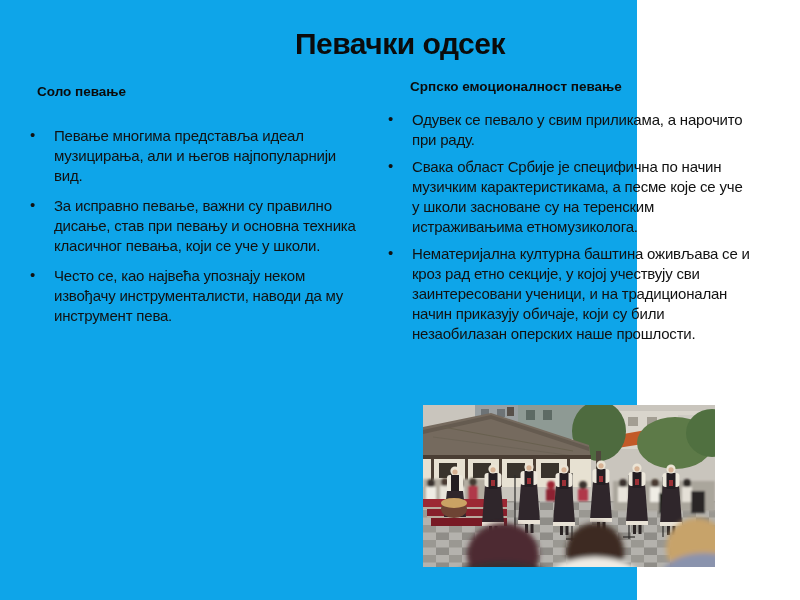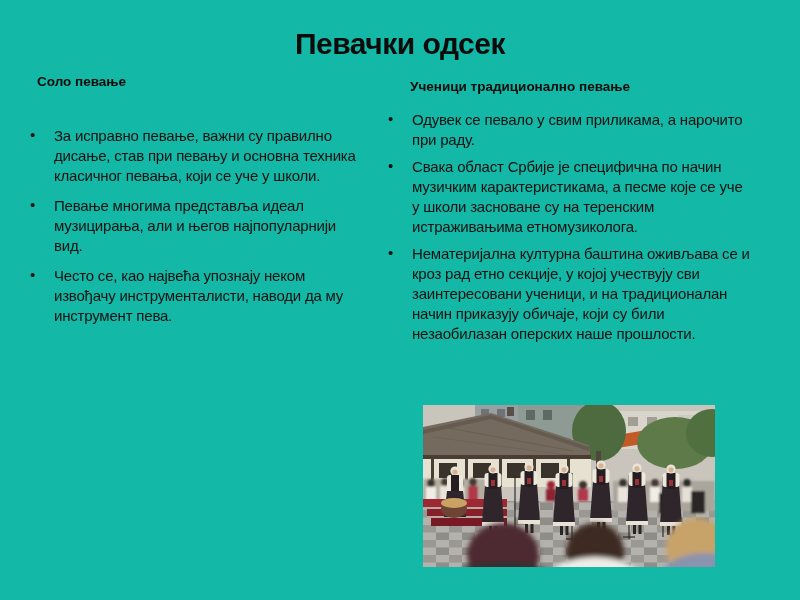--- a/index.html
+++ b/index.html
@@ -3,36 +3,36 @@
 <meta charset="utf-8">
 <style>
   html, body { margin:0; padding:0; }
   body {
     width:800px; height:600px;
     background:#ffffff;
     font-family:"Liberation Sans", sans-serif;
     color:#000000;
     overflow:hidden;
   }
-  .slide { position:relative; width:800px; height:600px; background:#14b8a6; }
+  .slide { position:relative; width:637px; height:600px; background:#0ea5e9; }
 
   .title {
     position:absolute; top:27px; left:0; width:800px;
     text-align:center;
     font-size:30px; font-weight:bold; line-height:1.1;
     letter-spacing:-0.5px;
     color:#0b0b0b;
   }
 
   .col-header {
     position:absolute;
     font-size:13.5px; font-weight:bold; line-height:1.15;
     color:#0b0b0b;
   }
-  .left-header  { left:37px;  top:74px; }
+  .left-header  { left:37px;  top:84px; }
   .right-header { left:410px; top:79px; }
 
   ul.bullets {
     position:absolute; margin:4px; padding:0; list-style:none;
     font-size:15px; line-height:20px; letter-spacing:-0.2px;
     color:#111111;
   }
   .left-list  { left:22px;  top:122px; width:352px; }
   .right-list { left:380px; top:106px; width:385px; }
 
@@ -58,29 +58,29 @@
   .photo svg { display:block; }
 </style>
 </head>
 <body>
 
 <div class="slide">
 
   <div class="title">Певачки одсек</div>
 
   <div class="col-header left-header">Соло певање</div>
-  <div class="col-header right-header">Ученици традиционално певање</div>
+  <div class="col-header right-header">Српско емоционалност певање</div>
 
   <ul class="bullets left-list">
+    <li>Певање многима представља идеал
+музицирања, али и његов најпопуларнији
+вид.</li>
     <li>За исправно певање, важни су правилно
 дисање, став при певању и основна техника
 класичног певања, који се уче у школи.</li>
-    <li>Певање многима представља идеал
-музицирања, али и његов најпопуларнији
-вид.</li>
     <li>Често се, као највећа упознају неком
 извођачу инструменталисти, наводи да му
 инструмент пева.</li>
   </ul>
 
   <ul class="bullets right-list">
     <li>Одувек се певало у свим приликама, а нарочито
 при раду.</li>
     <li>Свака област Србије је специфична по начин
 музичким карактеристикама, а песме које се уче

